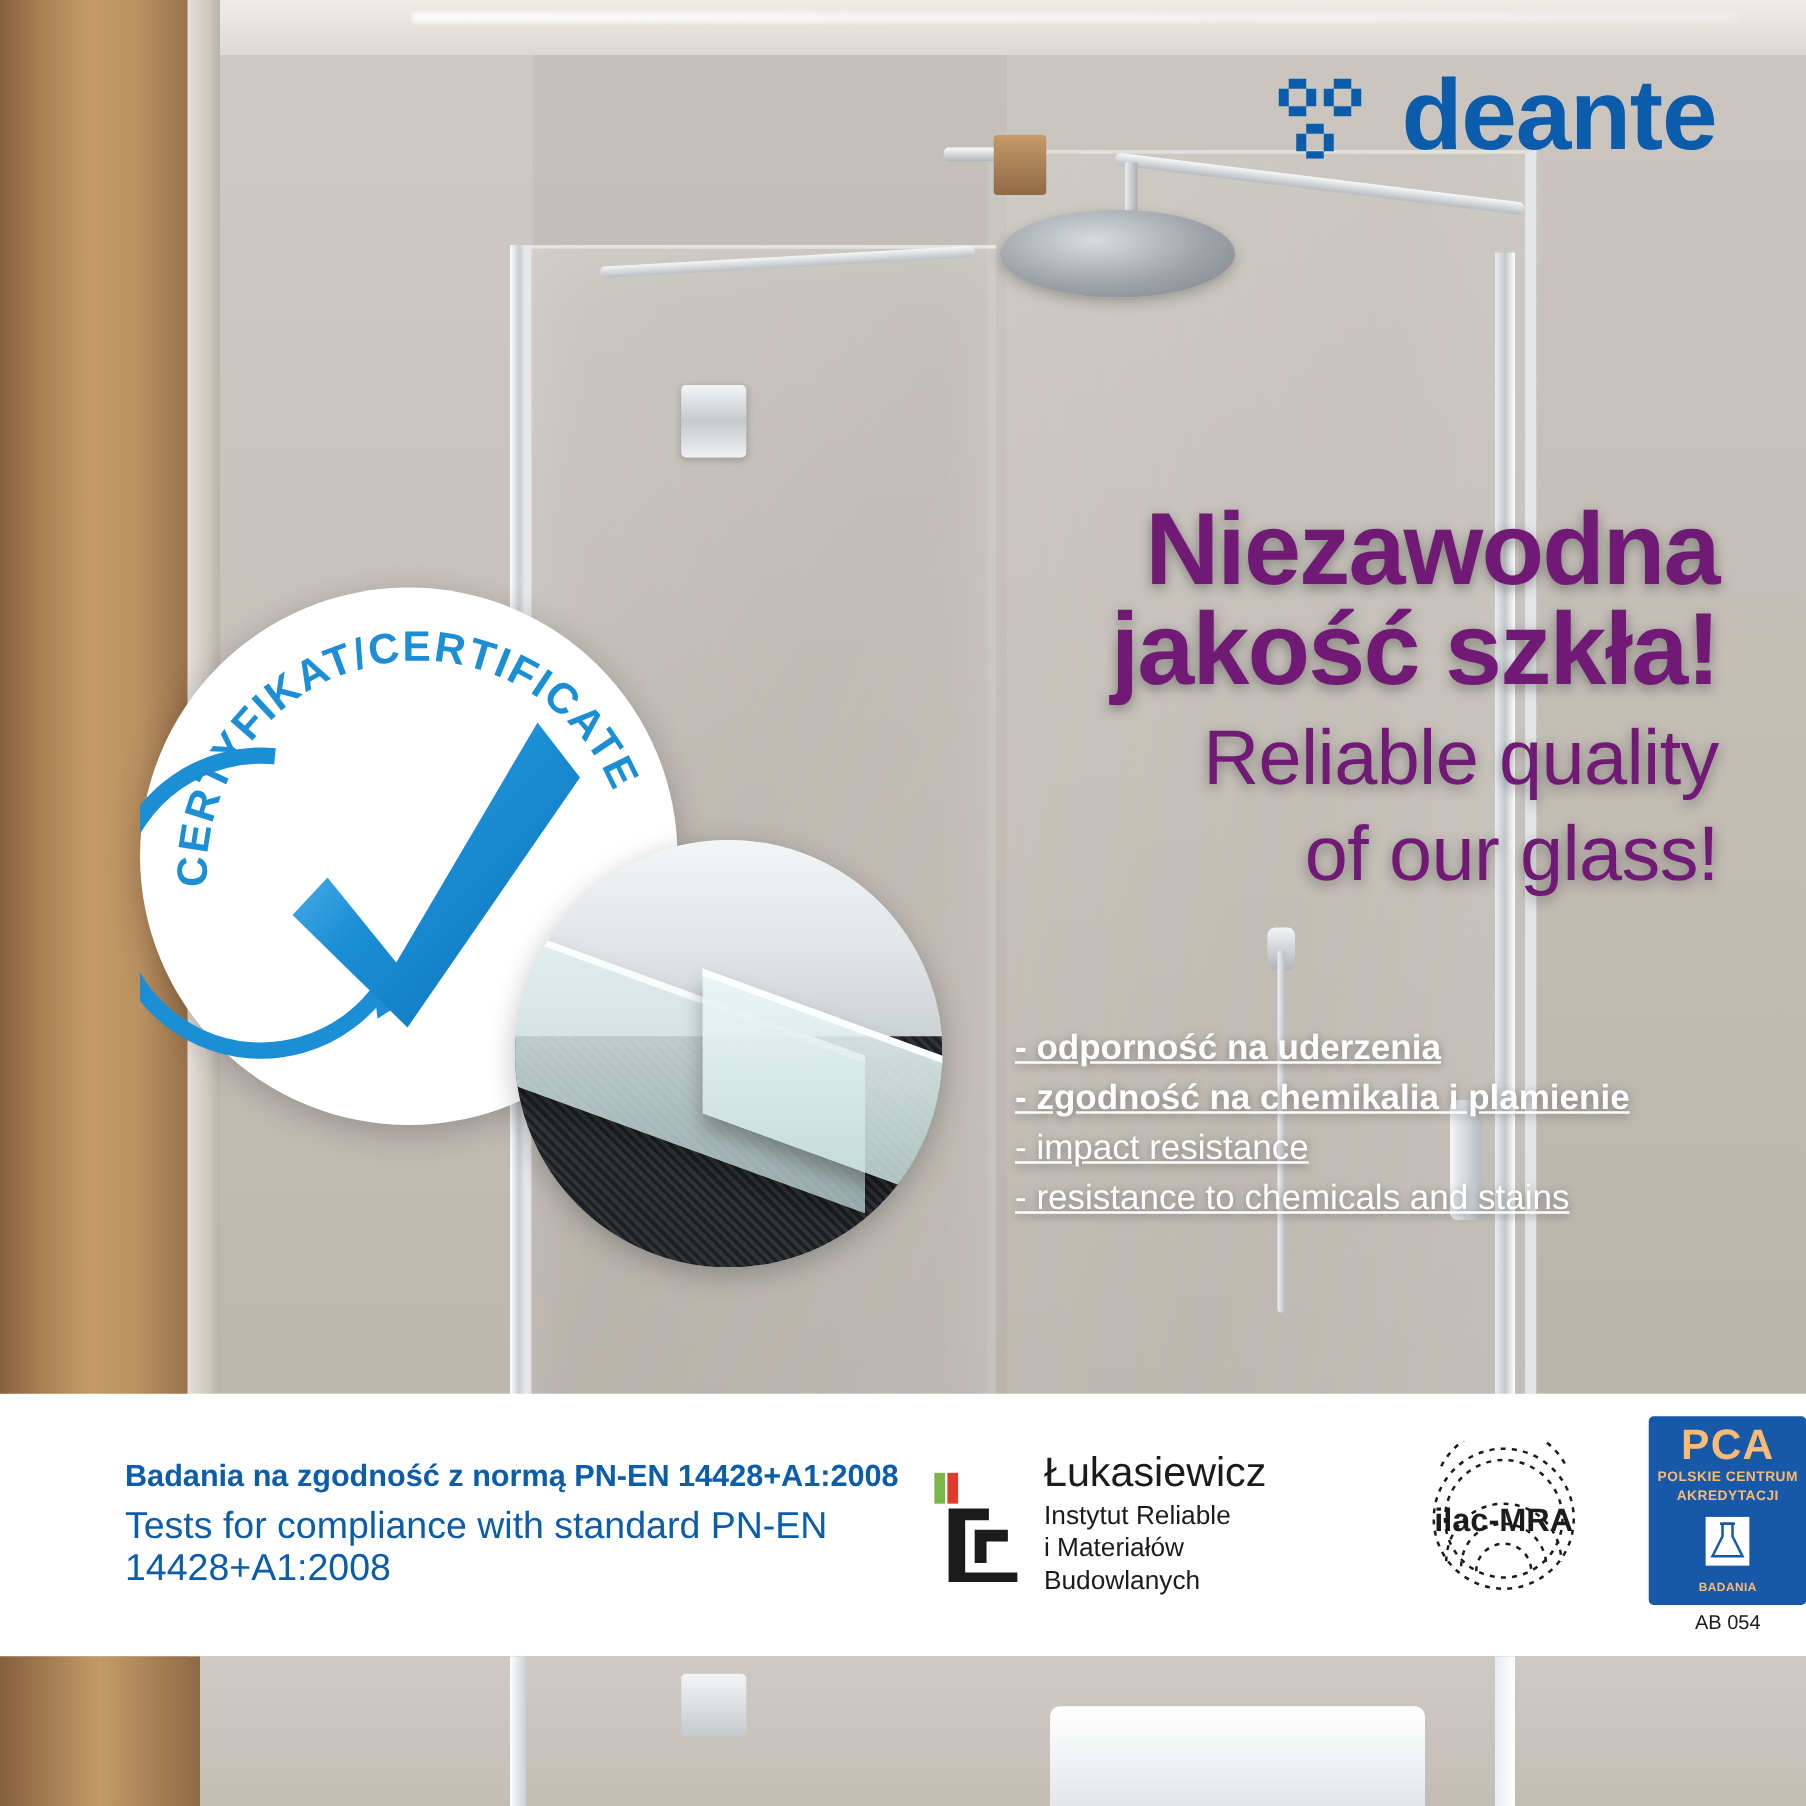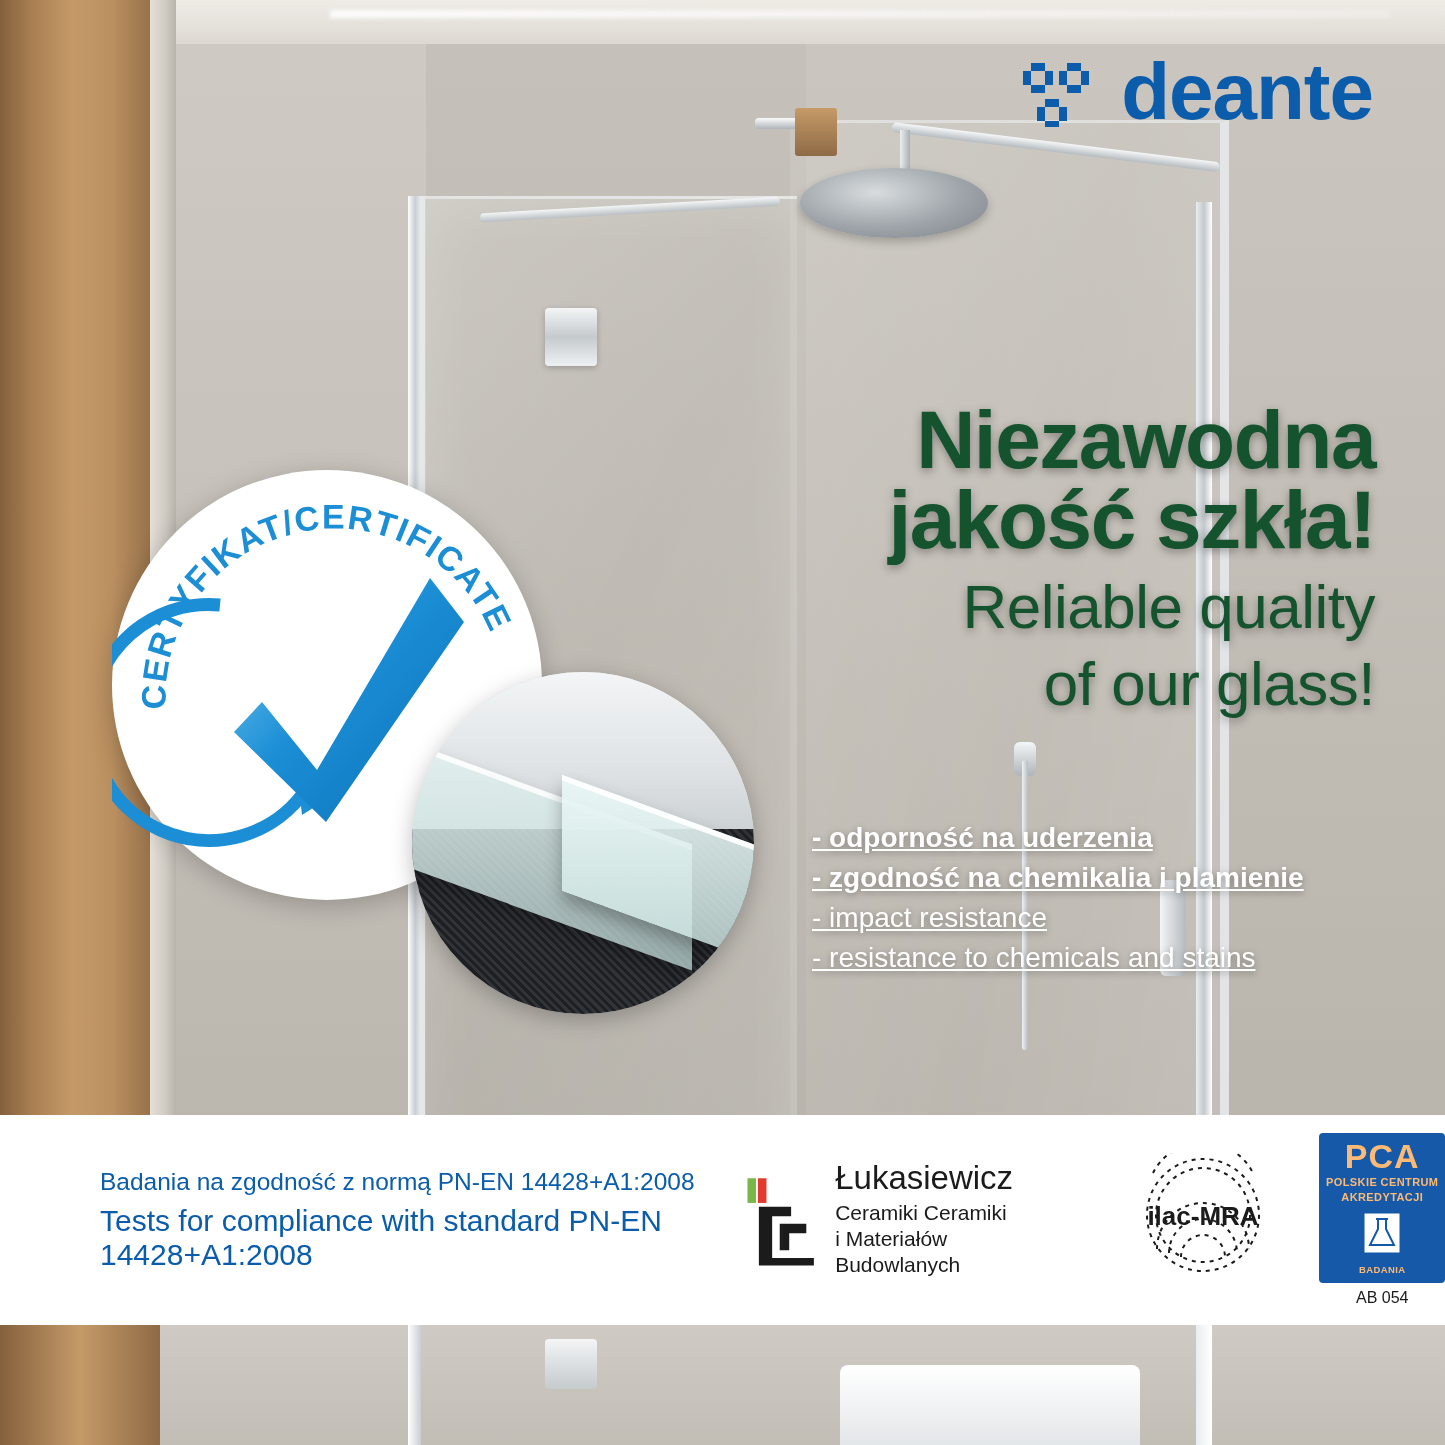--- a/index.html
+++ b/index.html
@@ -212,21 +212,21 @@
     letter-spacing: -1px;
     line-height: 1;
   }
 
   
   .headline {
     position: absolute;
     right: 70px; top: 400px;
     width: 740px;
     text-align: right;
-    color: #14532d;
+    color: #701a75;
     text-shadow: 0 3px 10px rgba(0,0,0,0.35);
   }
   .headline .pl {
     font-size: 82px;
     font-weight: 700;
     line-height: 0.98;
     letter-spacing: -1.5px;
   }
   .headline .en {
     margin-top: 14px;
@@ -311,21 +311,21 @@
     display: flex;
     align-items: center;
   }
   .footer-text {
     margin-left: 100px;
     width: 660px;
     color: #0b5cab;
   }
   .footer-text .pl {
     font-size: 24.5px;
-    font-weight: 400;
+    font-weight: 700;
     margin-bottom: 8px;
   }
   .footer-text .en {
     font-size: 30px;
     font-weight: 400;
   }
   .lukas {
     display: flex;
     align-items: center;
     gap: 16px;
@@ -487,21 +487,21 @@
 
     <div class="lukas">
       <svg width="86" height="96" viewBox="0 0 86 96">
         <rect x="10" y="4" width="9" height="26" fill="#7ab648"></rect>
         <rect x="21" y="4" width="9" height="26" fill="#e23b2e"></rect>
         <path d="M22 34 L56 34 L56 44 L36 44 L36 88 L80 88 L80 96 L22 96 Z" fill="#1b1b1b"></path>
         <path d="M44 52 L72 52 L72 62 L54 62 L54 80 L44 80 Z" fill="#1b1b1b"></path>
       </svg>
       <div class="lukas-txt">
         <div class="name">Łukasiewicz</div>
-        <div class="sub">Ceramiki Ceramiki</div>
+        <div class="sub">Instytut Reliable</div>
         <div class="sub">i Materiałów Budowlanych</div>
       </div>
     </div>
 
     <div class="ilac">
       <svg width="160" height="130" viewBox="0 0 160 130">
         <g fill="none" stroke="#1b1b1b" stroke-width="2">
           <circle cx="80" cy="62" r="56" stroke-dasharray="4 5"></circle>
           <circle cx="80" cy="62" r="47" stroke-dasharray="4 5"></circle>
           <path d="M34 96 A 46 46 0 0 1 126 96" stroke-dasharray="4 5"></path>

